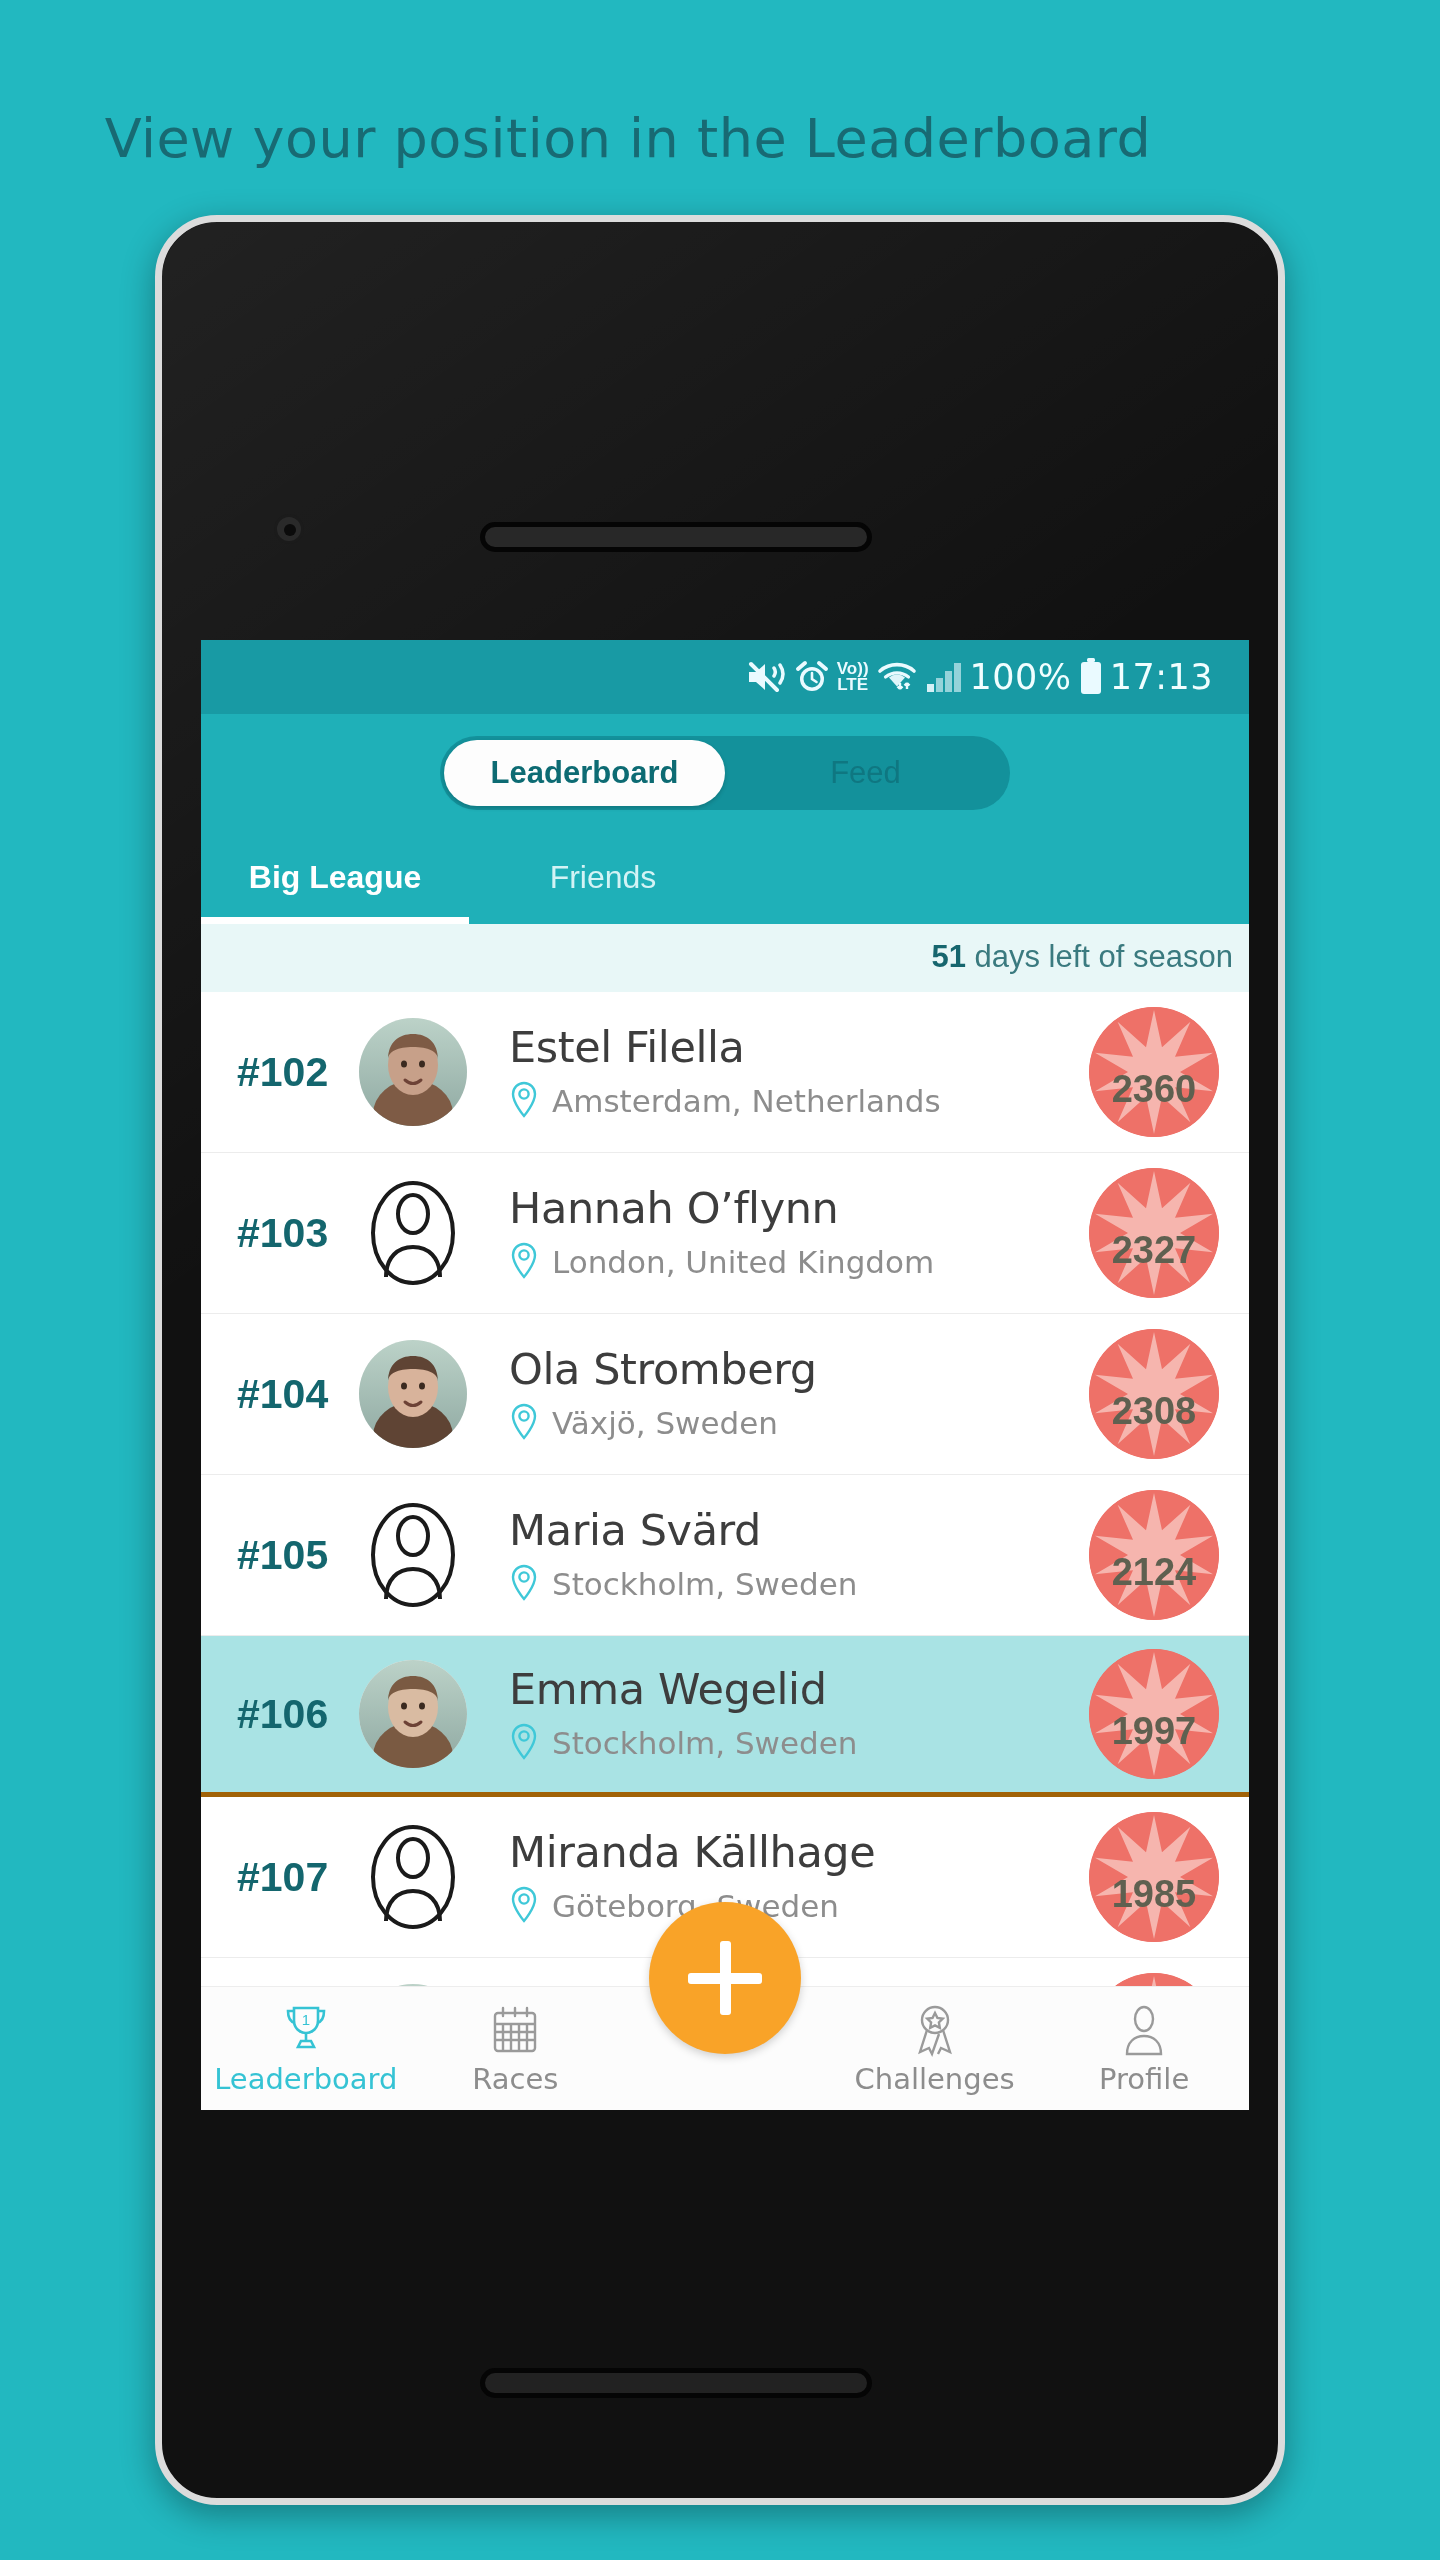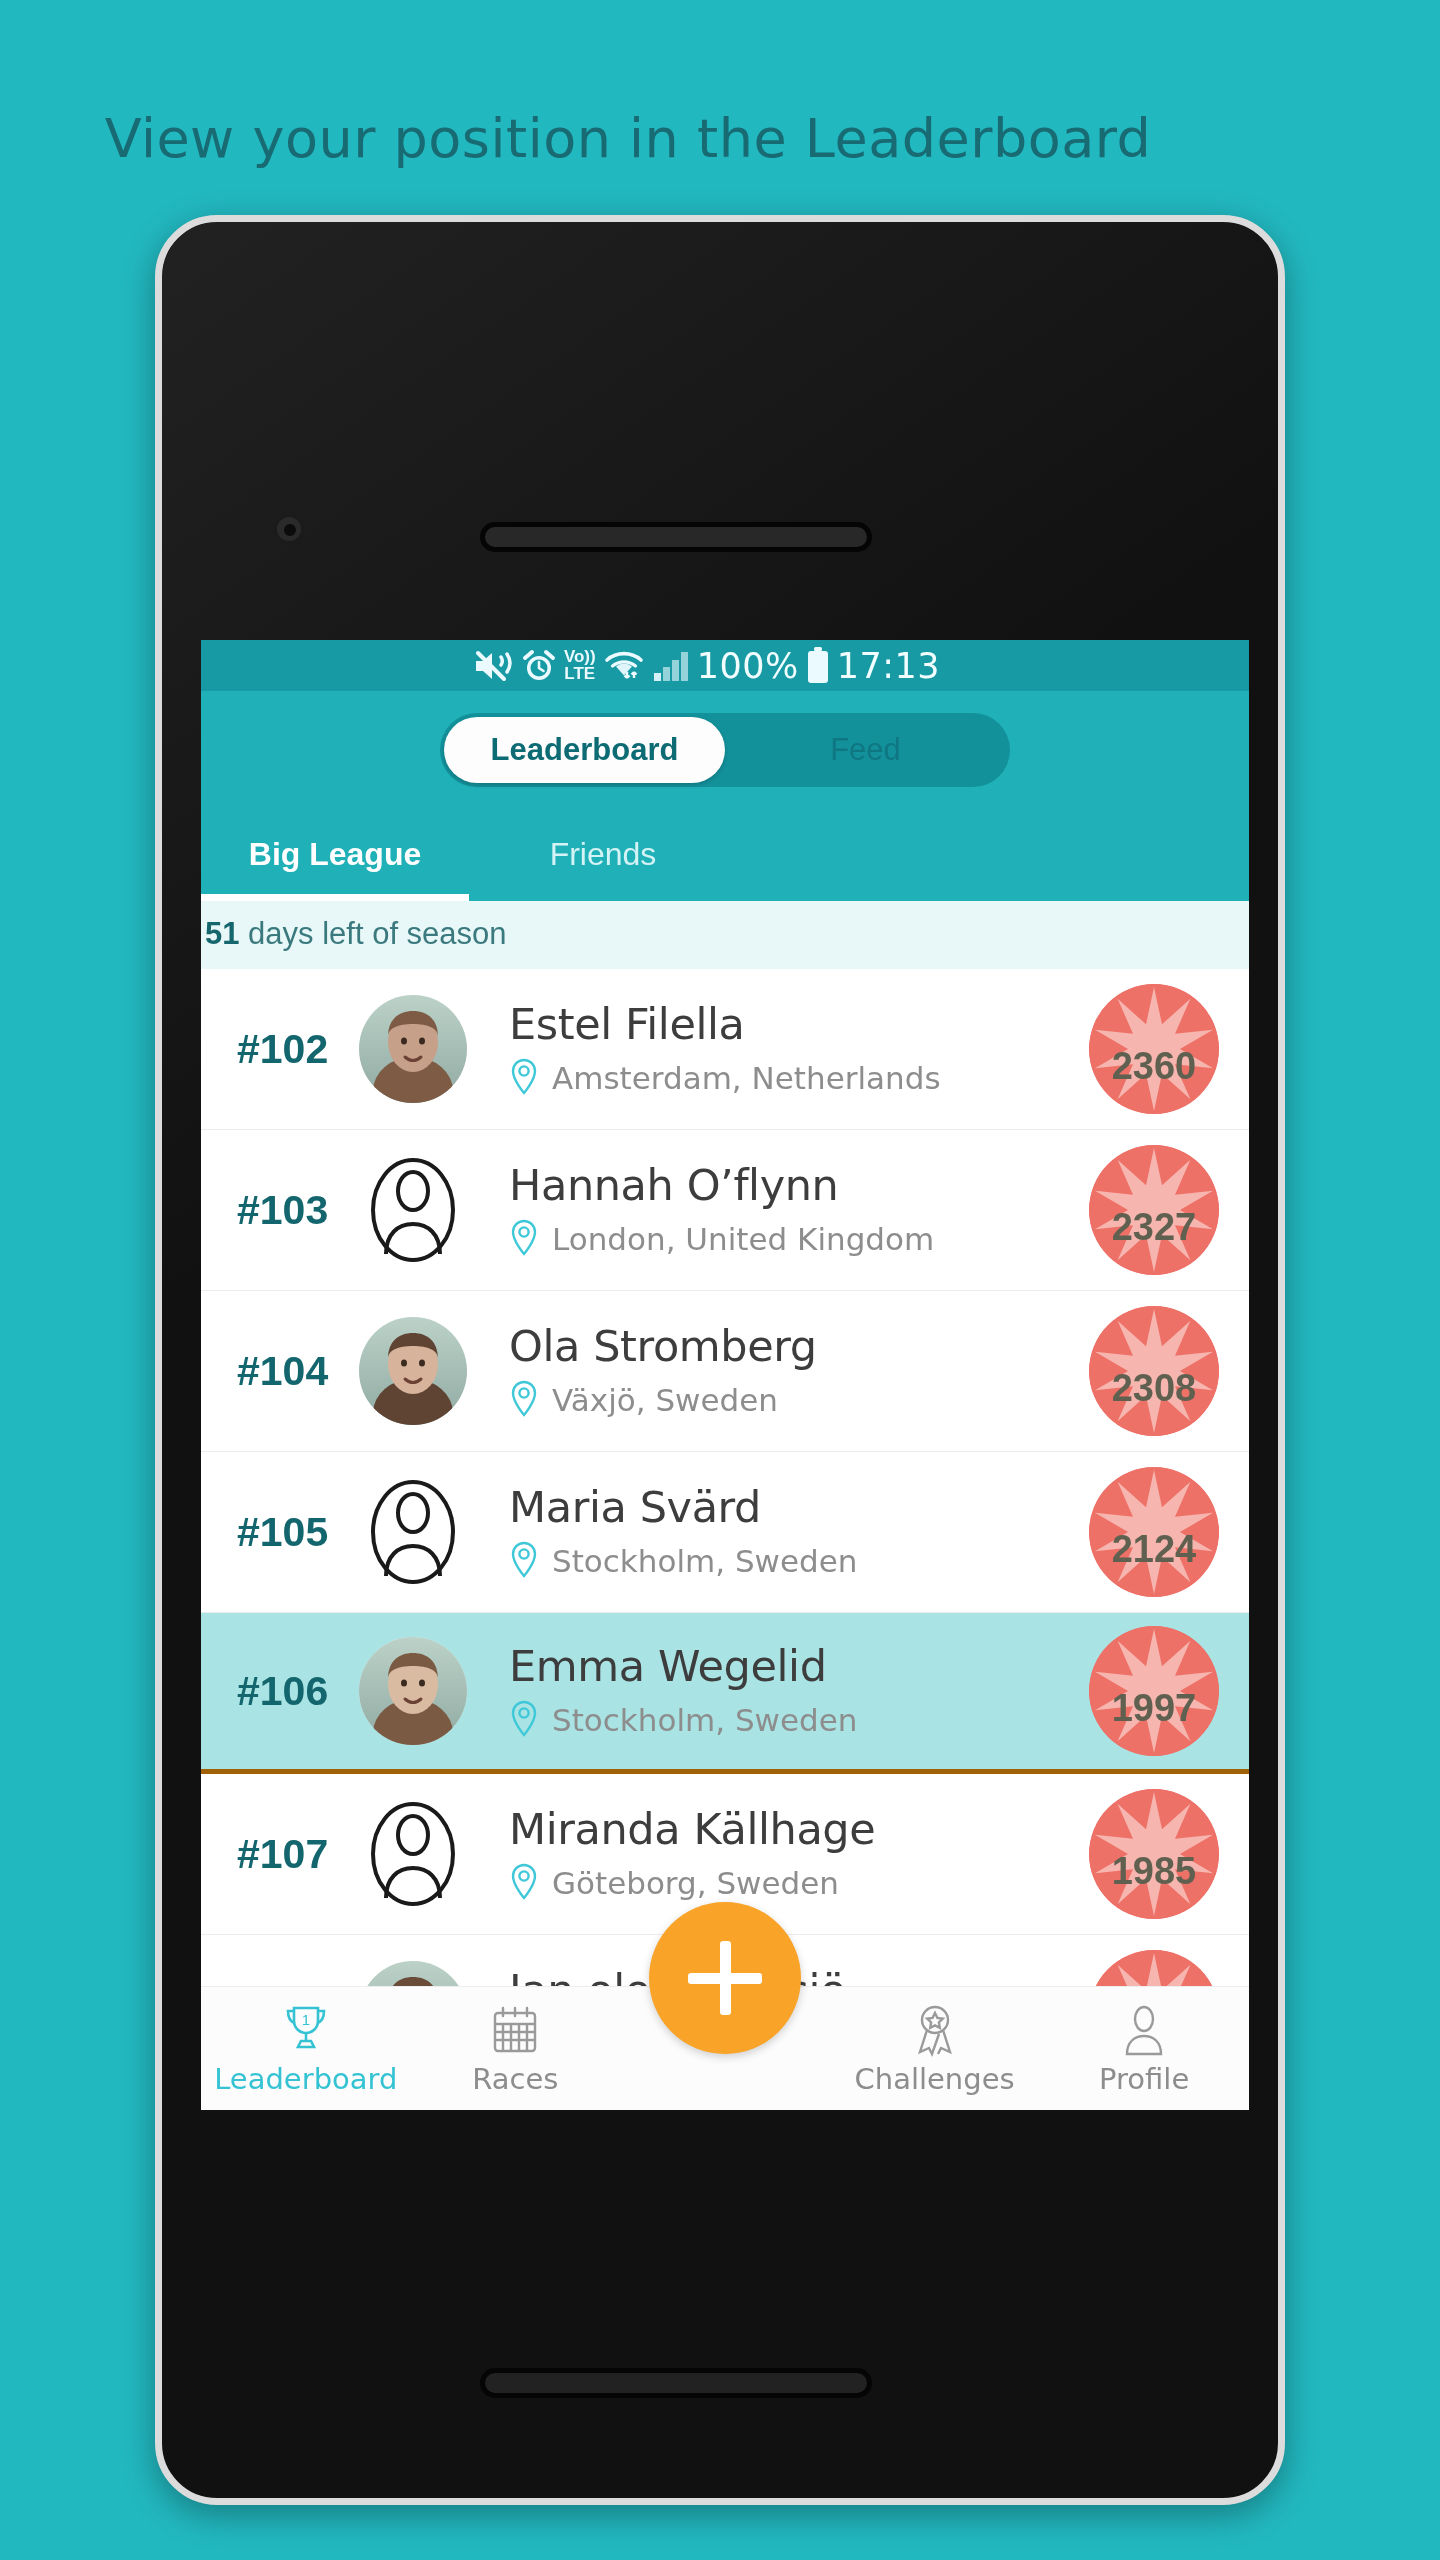--- a/index.html
+++ b/index.html
@@ -71,22 +71,22 @@
   .screen {
     position:absolute;
     left:39px; top:418px;
     width:1048px; height:1470px;
     background:#ffffff;
     overflow:hidden;
   }
 
   
   .statusbar {
-    height:51px; background:#189aa4;
-    display:flex; align-items:center; justify-content:center;
+    height:74px; background:#189aa4;
+    display:flex; align-items:center; justify-content:flex-end;
     padding-right:36px; gap:7px;
     color:#eafaff;
   }
   .statusbar .sb-ico { display:flex; align-items:center; }
   .statusbar svg { display:block; }
   .sb-text { font-size:35px; font-weight:400; letter-spacing:0.5px; color:#f0feff;
              font-family:"DejaVu Sans", sans-serif; }
   .volte {
     display:flex; flex-direction:column; align-items:center;
     line-height:0.95; font-weight:700; color:#eafaff;
@@ -122,22 +122,22 @@
   .subtab.first { width:268px; }
   .subtab.second{ width:268px; }
   .subtab.active { color:#ffffff; font-weight:700; }
   .subtab.active:after{
     content:""; position:absolute; left:0; right:0; bottom:0;
     height:7px; background:#ffffff;
   }
 
   
   .season {
-    background:#e8f7f7; text-align:left;
-    padding:15px 4px 17px;
+    background:#e8f7f7; text-align:right;
+    padding:15px 16px 17px;
   }
   .season .days { font-size:31px; color:#3a7a7f; }
   .season .days b { color:#16666e; font-weight:700; }
   .season .level {
     font-size:31px; font-weight:700; color:#13636b;
     letter-spacing:0.8px; margin-top:7px;
   }
 
   
   .list { background:#ffffff; }

